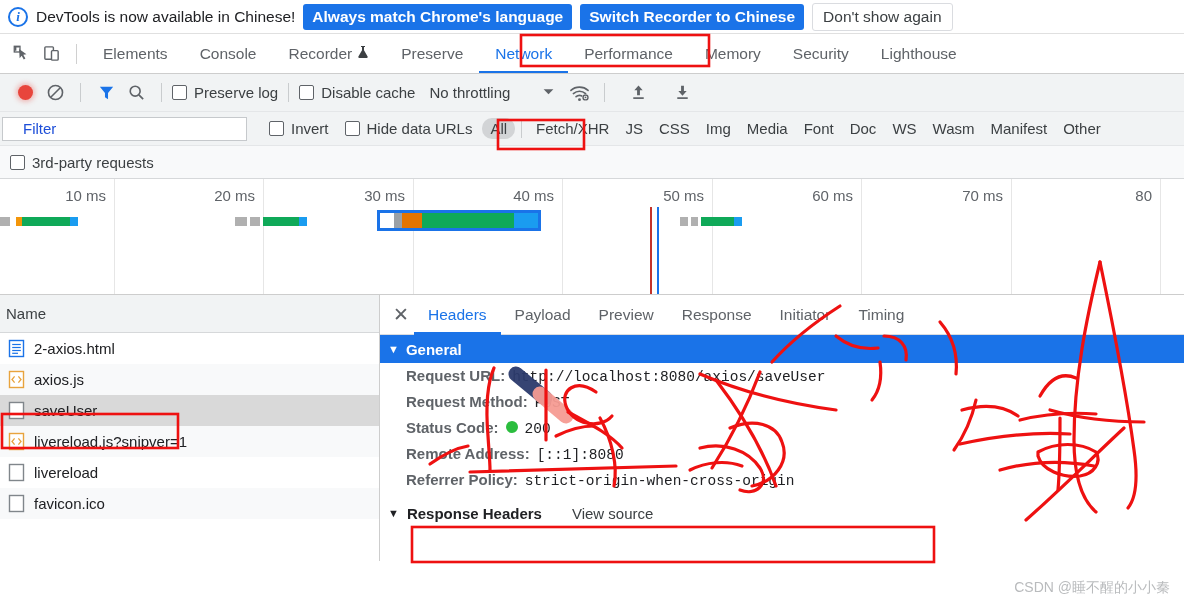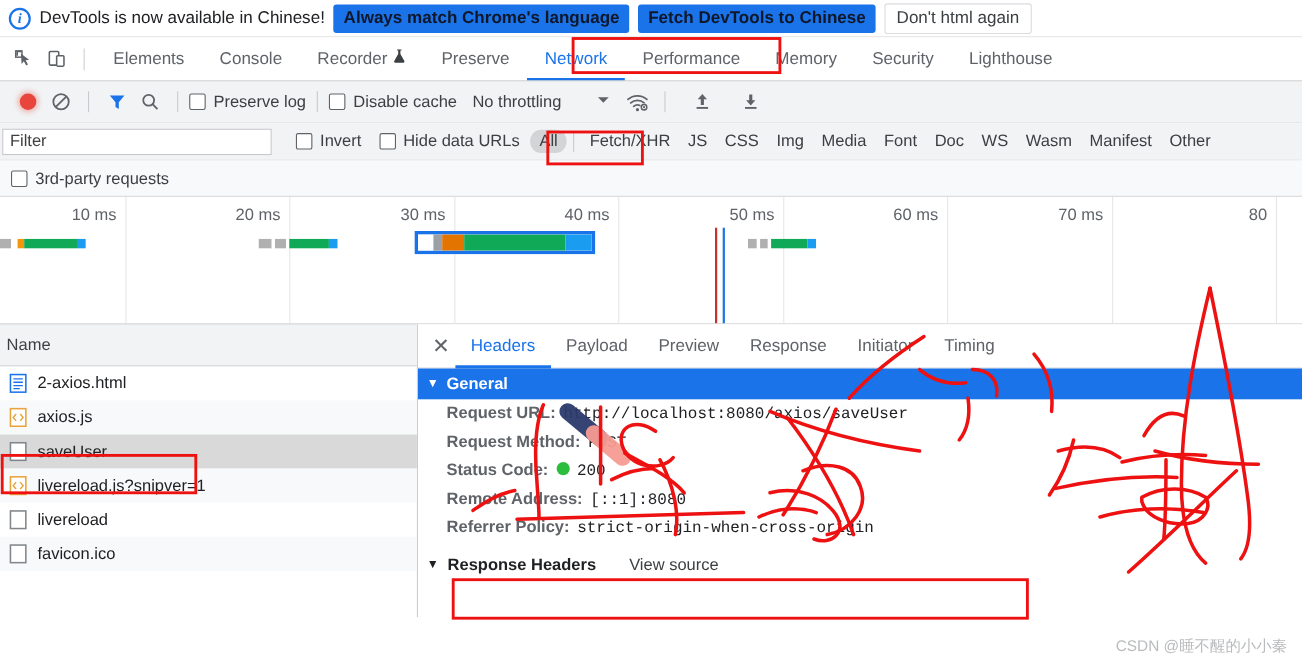--- a/index.html
+++ b/index.html
@@ -27,21 +27,21 @@
   .info-icon {
     width:20px; height:20px; border-radius:50%;
     border:2px solid #1a73e8; color:#1a73e8;
     font-size:13px; font-weight:bold; font-style:italic;
     display:flex; align-items:center; justify-content:center;
     flex:none;
     font-family:"Liberation Serif", serif;
   }
   #infobar .msg { font-size:15.5px; color:#202124; white-space:nowrap; }
   .btn-blue {
-    background:#1a73e8; color:#0f172a; font-weight:bold;
+    background:#1a73e8; color:#ffffff; font-weight:bold;
     border:none; border-radius:3px;
     padding:4px 9px; font-size:15.5px;
     font-family:"Liberation Sans", sans-serif;
     white-space:nowrap; cursor:pointer;
   }
   .btn-plain {
     background:#fff; color:#3c4043;
     border:1px solid #dadce0; border-radius:3px;
     padding:4px 10px; font-size:15.5px;
     font-family:"Liberation Sans", sans-serif;
@@ -89,21 +89,21 @@
 
   
   #filterrow {
     height:34px; background:#f1f3f4;
     display:flex; align-items:center;
     border-bottom:1px solid #e4e6e8;
   }
   #filterinput {
     width:245px; height:24px; margin-left:2px;
     border:1px solid #c6c9cc; background:#fff;
-    font-size:15px; color:#404040; padding:0 6px;
+    font-size:15px; color:#1d4ed8; padding:0 20px;
     font-family:"Liberation Sans", sans-serif;
     display:flex; align-items:center;
     cursor:text;
     text-align:right;
   }
   .ftype {
     font-size:15px; color:#3c4043; padding:2px 8px;
     border-radius:10px; white-space:nowrap; cursor:pointer;
   }
   .ftype.sel { background:#d2d4d6; }
@@ -177,22 +177,22 @@
     pointer-events:none;
   }
 </style>
 </head>
 <body>
 
 <div id="infobar">
   <div class="info-icon">i</div>
   <div class="msg">DevTools is now available in Chinese!</div>
   <button class="btn-blue">Always match Chrome's language</button>
-  <button class="btn-blue">Fetch DevTools to Chinese</button>
-  <button class="btn-plain">Don't html again</button>
+  <button class="btn-blue">Switch Recorder to Chinese</button>
+  <button class="btn-plain">Don't show again</button>
 </div>
 
 <div id="tabstrip">
   <div class="tb-icon">
     <svg width="19" height="19" viewBox="0 0 20 20">
         <path d="M3 2h5v1.6H4.6V7H3V2z" fill="#5f6368"></path>
         <path d="M3 18h5v-1.6H4.6V13H3v5z" fill="none"></path>
         <path d="M7.5 5.2l7.7 5.6-3.3.6 2.2 3.9-1.7 1-2.2-3.9-2.2 2.5-.5-9.7z" fill="#5f6368"></path>
         <rect x="2.4" y="2.4" width="6" height="6" fill="none" stroke="#5f6368" stroke-width="1.4"></rect>
       </svg>

